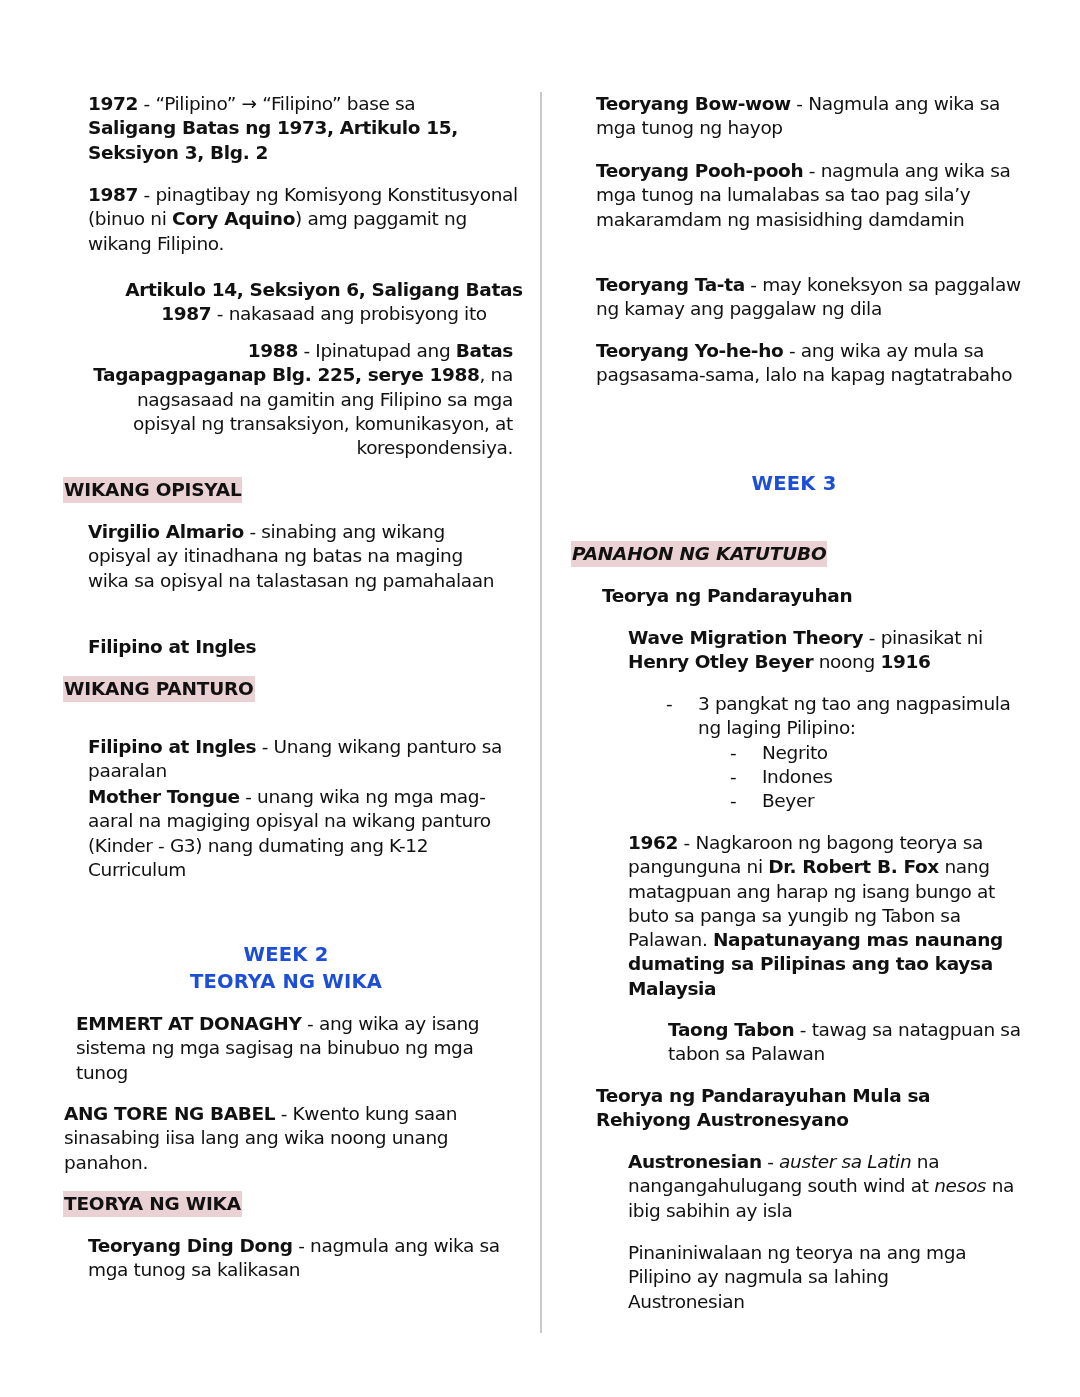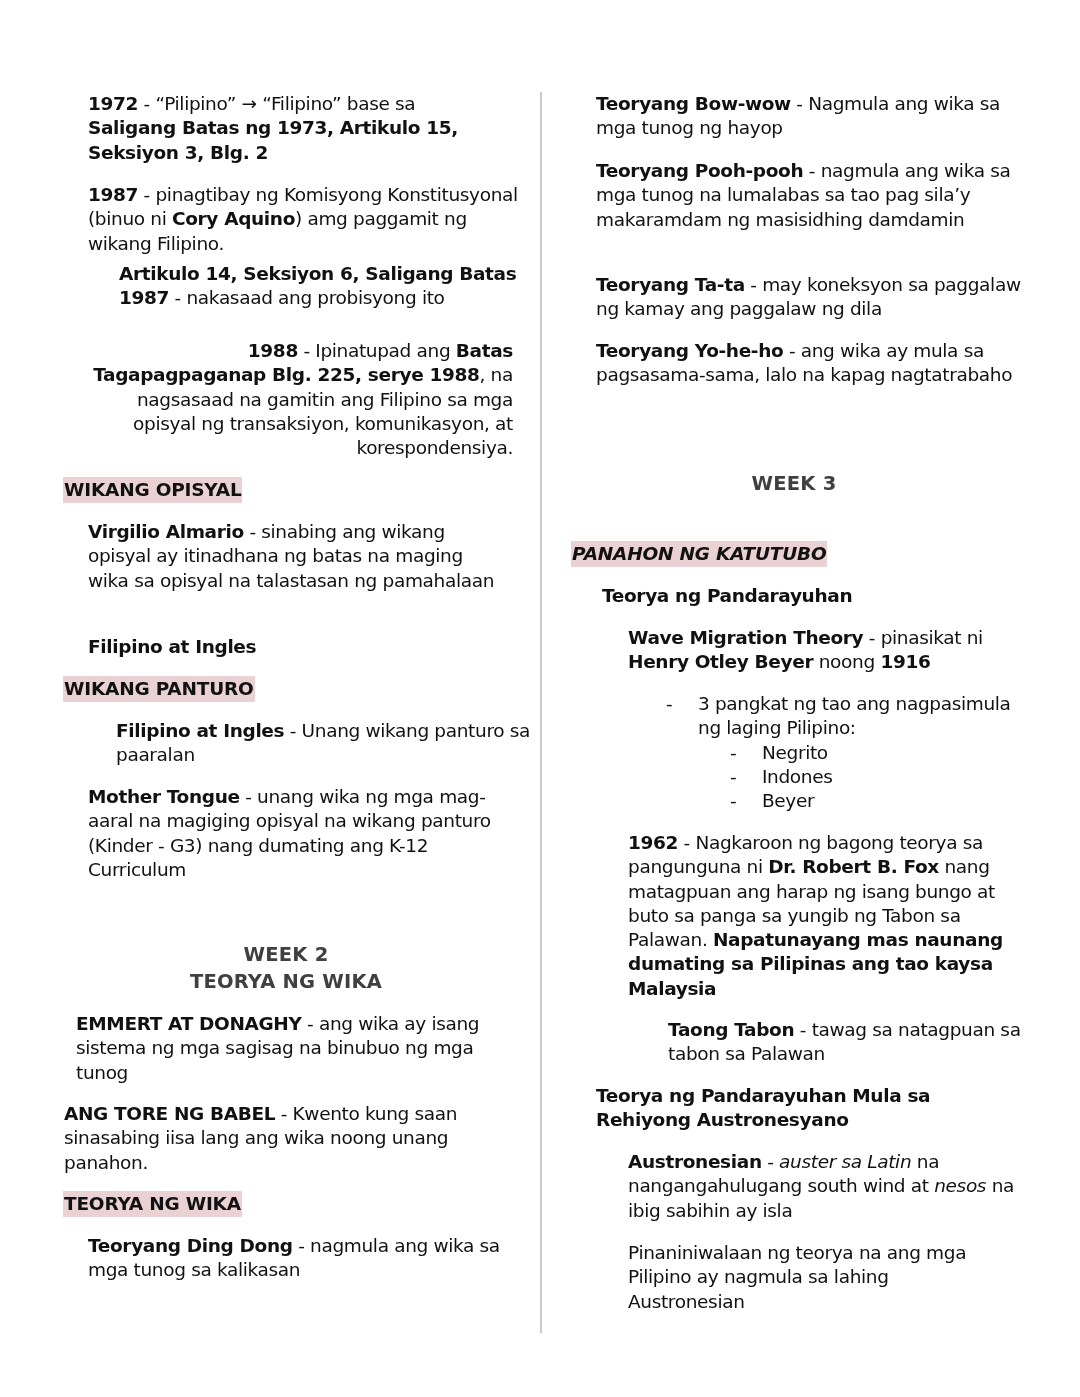--- a/index.html
+++ b/index.html
@@ -24,21 +24,21 @@
     display: inline-block;
     background: #ead1d3;
     font-weight: bold;
     padding: 0 1px;
     line-height: 26px;
     letter-spacing: -0.2px;
   }
   .week {
     position: absolute;
     text-align: center;
-    color: #404040;
+    color: #1d4ed8;
     font-weight: bold;
     font-size: 19.5px;
     line-height: 26.5px;
     letter-spacing: 0.2px;
   }
   .dash-row { position: absolute; display: flex; }
   .dash { width: 32px; flex: none; }
 </style>
 </head>
 <body>
@@ -48,21 +48,21 @@
 <div>
 
   <p class="blk" style="left:88px; top:92px; width:410px;">
     <b>1972</b><span> - “Pilipino” → “Filipino” base sa </span><b>Saligang Batas ng 1973, Artikulo 15, Seksiyon 3, Blg. 2</b>
   </p>
 
   <p class="blk" style="left:88px; top:183px; width:430px;">
     <b>1987</b><span> - pinagtibay ng Komisyong Konstitusyonal (binuo ni </span><b>Cory Aquino</b><span>) amg paggamit ng wikang Filipino.</span>
   </p>
 
-  <p class="blk" style="left:119px; top:262px; width:410px;">
+  <p class="blk" style="left:119px; top:278px; width:410px;text-align:center;">
     <b>Artikulo 14, Seksiyon 6, Saligang Batas 1987</b><span> - nakasaad ang probisyong ito</span>
   </p>
 
   <p class="blk" style="left:88px; top:339px; width:425px;text-align:right;">
     <b>1988</b><span> - Ipinatupad ang </span><b>Batas Tagapagpaganap Blg. 225, serye 1988</b><span>, na nagsasaad na gamitin ang Filipino sa mga opisyal ng transaksiyon, komunikasyon, at korespondensiya.</span>
   </p>
 
   <div class="blk" style="left:63px; top:477px;">
     <span class="hl">WIKANG OPISYAL</span>
   </div>
@@ -72,21 +72,21 @@
   </p>
 
   <p class="blk" style="left:88px; top:635px; width:420px;">
     <b>Filipino at Ingles</b>
   </p>
 
   <div class="blk" style="left:63px; top:676px;">
     <span class="hl">WIKANG PANTURO</span>
   </div>
 
-  <p class="blk" style="left:88px; top:719px; width:420px;margin-left:28px;">
+  <p class="blk" style="left:88px; top:735px; width:420px;">
     <b>Filipino at Ingles</b><span> - Unang wikang panturo sa paaralan</span>
   </p>
 
   <p class="blk" style="left:88px; top:785px; width:420px;">
     <b>Mother Tongue</b><span> - unang wika ng mga mag-aaral na magiging opisyal na wikang panturo (Kinder - G3) nang dumating ang K-12 Curriculum</span>
   </p>
 
   <div class="week" style="left:64px; top:942px; width:444px;">
     <div>WEEK 2</div>
     <div>TEORYA NG WIKA</div>

